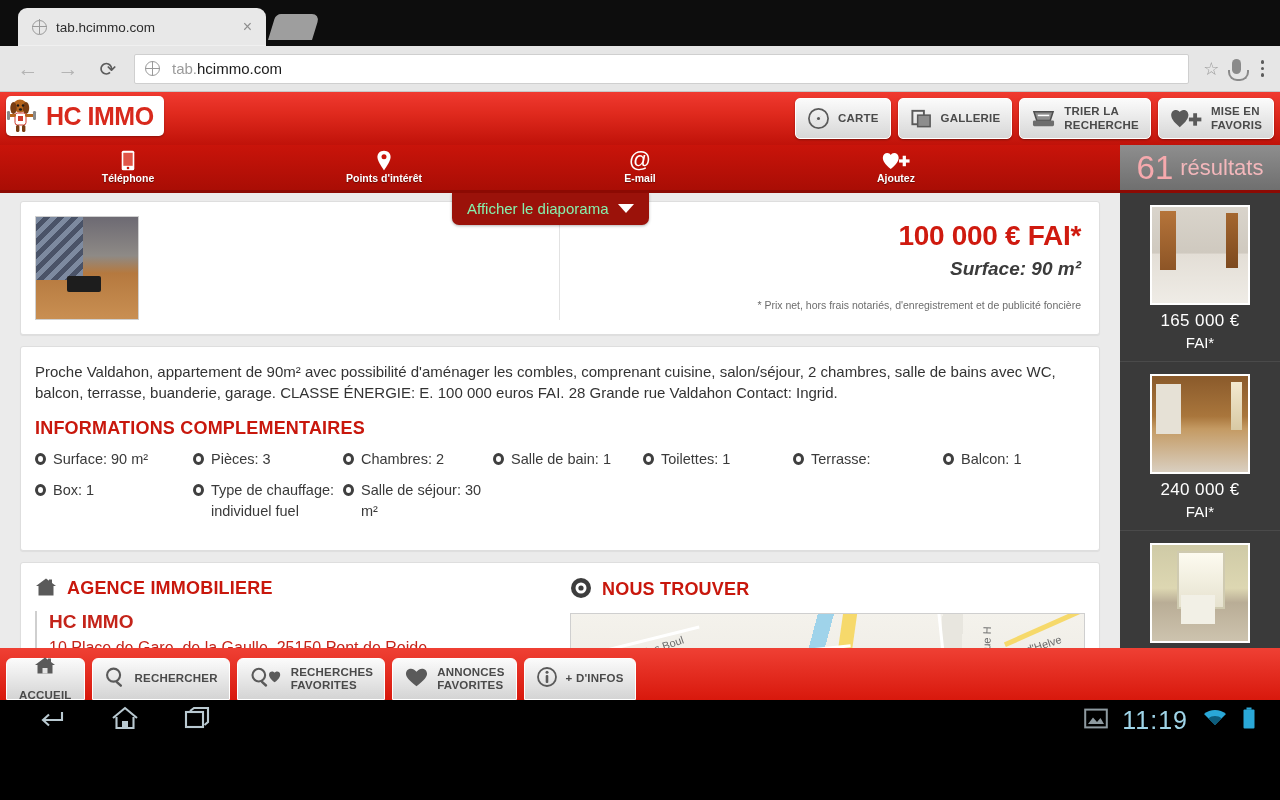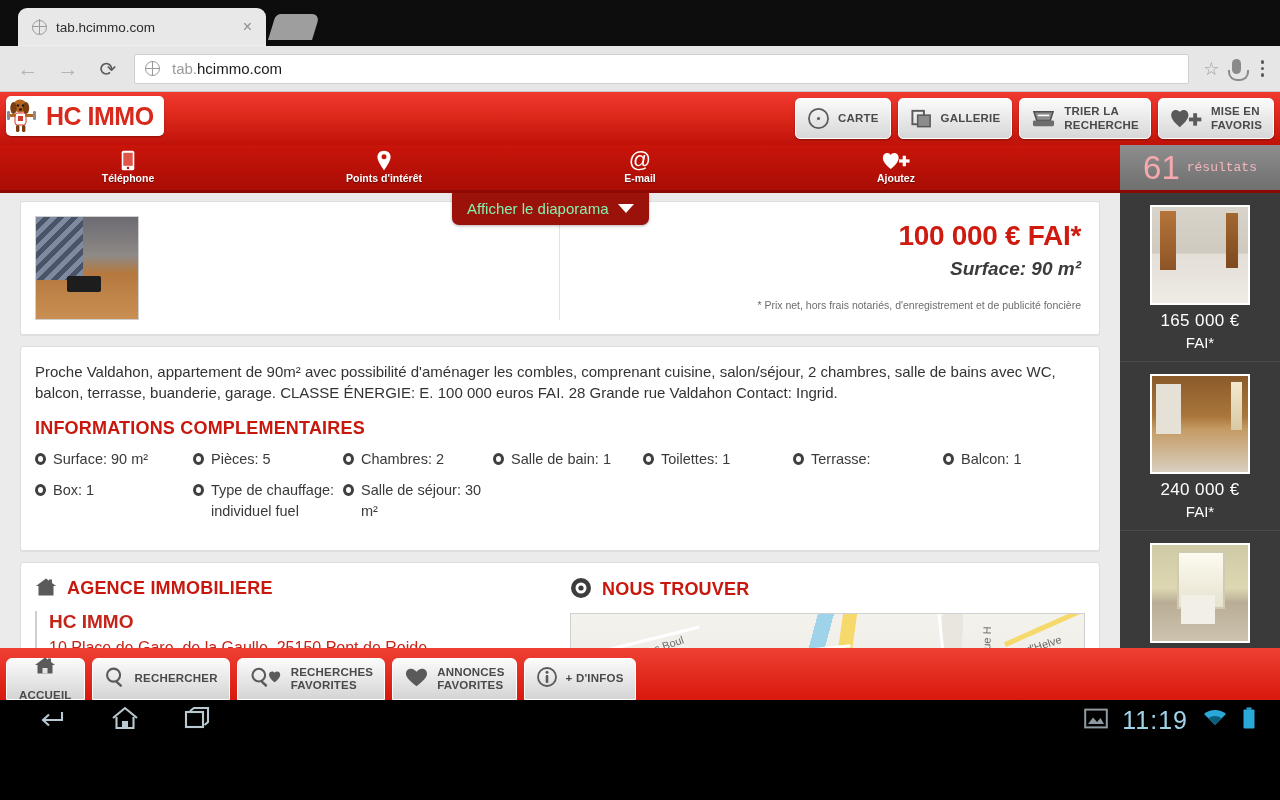--- a/index.html
+++ b/index.html
@@ -82,21 +82,21 @@
                    justify-content:flex-start; padding-top:4px; color:#fff; }
   .icon-nav-label { font-size:10.5px; font-weight:bold; margin-top:1px;
                     text-shadow:0 1px 1px rgba(0,0,0,.45); }
   .icon-nav-glyph { height:22px; display:flex; align-items:center; justify-content:center; }
 
   
   .results-badge { position:absolute; right:0; top:53px; width:160px; height:45px;
                    background:linear-gradient(to bottom,#8e8e8e,#6f6f6f);
                    display:flex; align-items:center; justify-content:center; gap:7px; z-index:6; }
   .results-count { font-size:33px; color:#f6a9ad; font-weight:normal; line-height:1; }
-  .results-word { font-size:13px; color:#f3b7bb;font-family:Liberation Mono, monospace; }
+  .results-word { font-size:22px; color:#f3b7bb; }
 
   
   .body-area { position:absolute; left:0; top:101px; right:0; bottom:0; display:flex; }
   .content { width:1120px; background:#ebebeb; position:relative; overflow:hidden;
              padding:8px 20px 0 20px; }
 
   .slideshow-btn { position:absolute; left:452px; top:0; background:#9b120a;
                    border-radius:0 0 7px 7px; padding:7px 15px 8px 15px;
                    display:flex; align-items:center; gap:10px; z-index:5;
                    box-shadow:0 1px 3px rgba(0,0,0,.3); }
@@ -403,21 +403,21 @@
       <div class="card desc-card">
         <div class="desc-text">Proche Valdahon, appartement de 90m² avec possibilité d'aménager les combles, comprenant cuisine, salon/séjour, 2 chambres, salle de bains avec WC, balcon, terrasse, buanderie, garage. CLASSE ÉNERGIE: E. 100 000 euros FAI. 28 Grande rue Valdahon Contact: Ingrid.</div>
         <div class="section-title">INFORMATIONS COMPLEMENTAIRES</div>
         <div class="features">
           <div class="feat" style="width:158px">
             <span class="feat-bullet"></span>
             <span class="feat-label">Surface: 90 m²</span>
           </div>
           <div class="feat" style="width:150px">
             <span class="feat-bullet"></span>
-            <span class="feat-label">Pièces: 5</span>
+            <span class="feat-label">Pièces: 3</span>
           </div>
           <div class="feat" style="width:150px">
             <span class="feat-bullet"></span>
             <span class="feat-label">Chambres: 2</span>
           </div>
           <div class="feat" style="width:150px">
             <span class="feat-bullet"></span>
             <span class="feat-label">Salle de bain: 1</span>
           </div>
           <div class="feat" style="width:150px">

